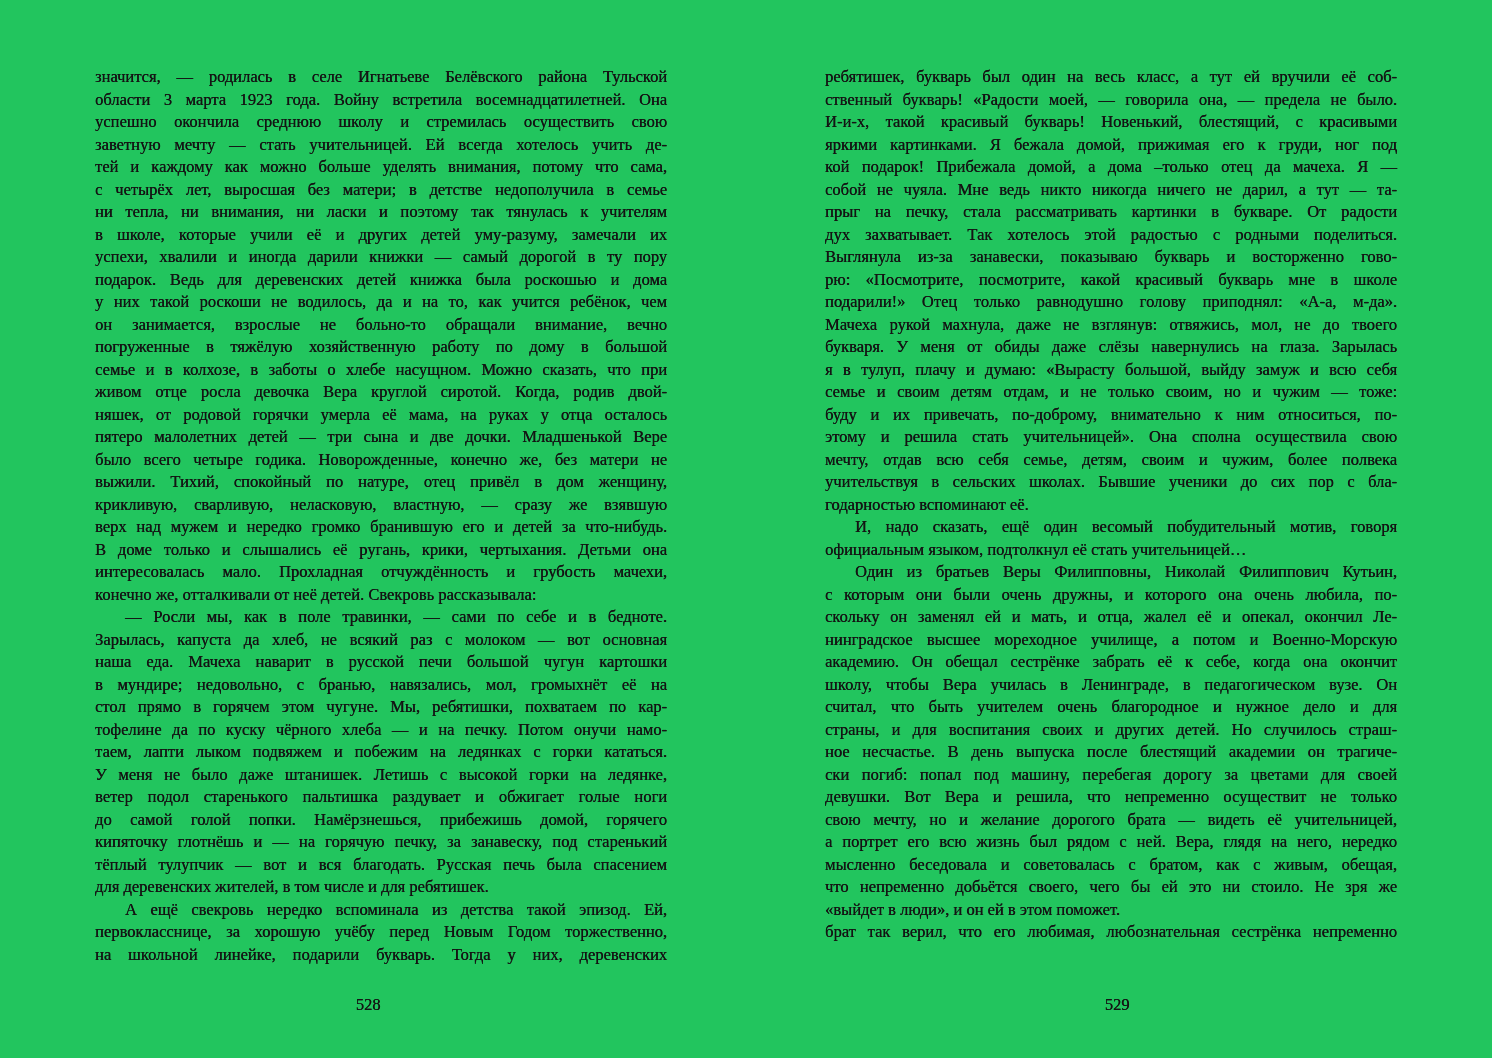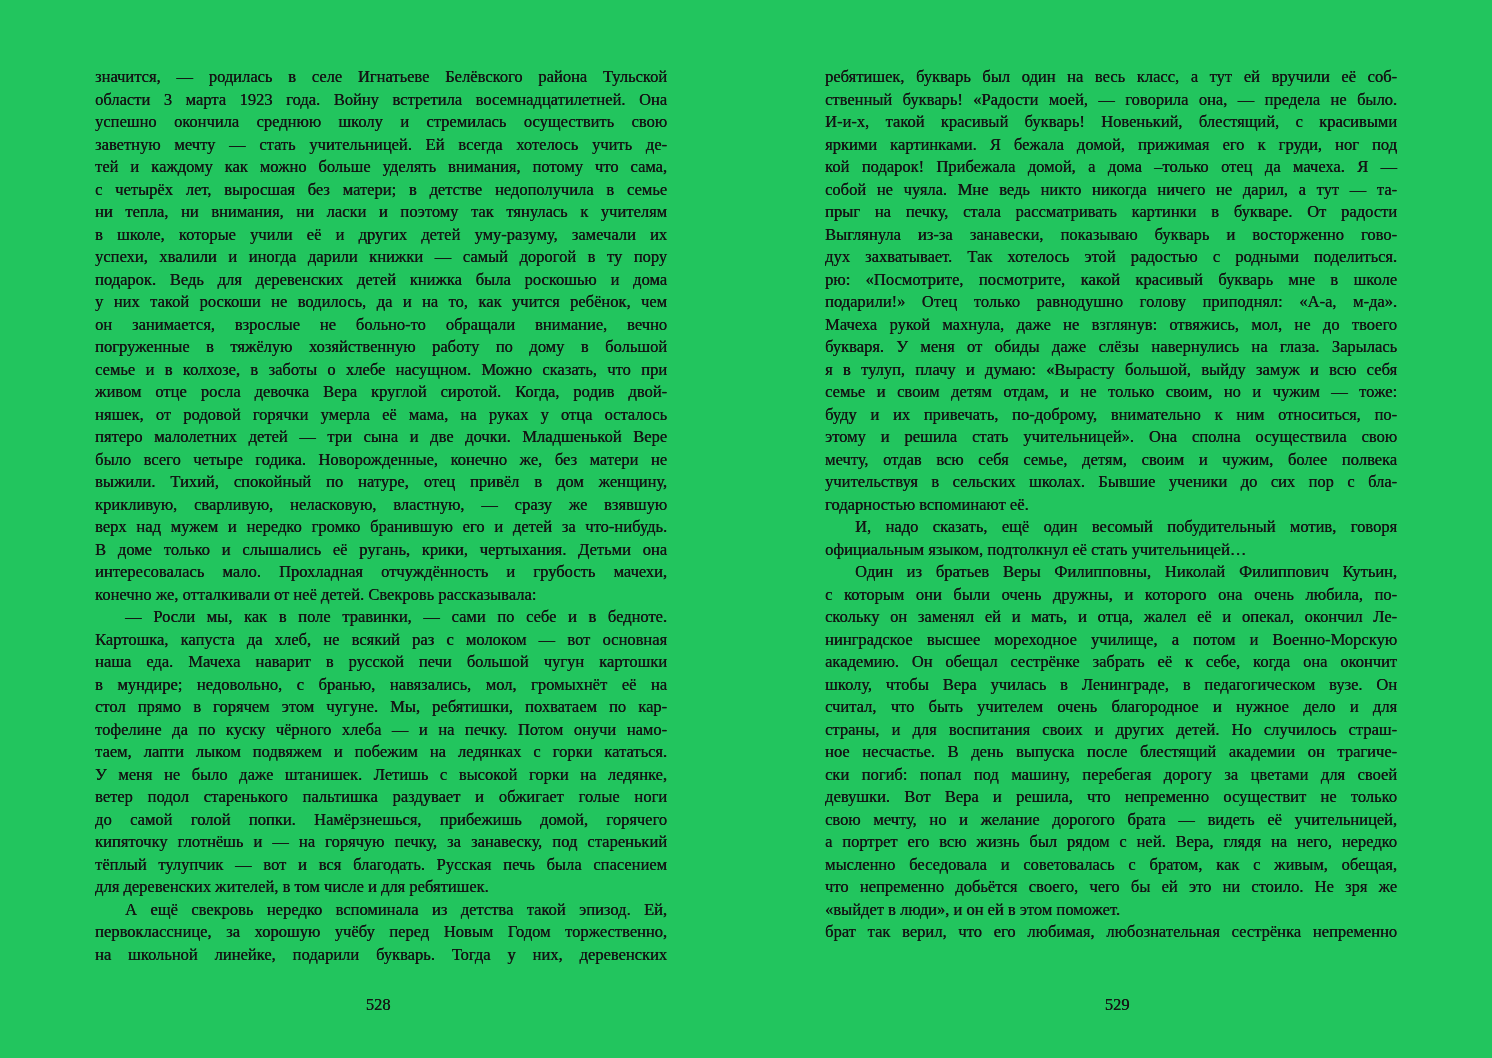--- a/index.html
+++ b/index.html
@@ -37,21 +37,21 @@
   .page-number {
     position: absolute;
     top: 994px;
     width: 572px;
     text-align: center;
     font-size: 16.5px;
     line-height: 22.5px;
     color: #141414;
     text-shadow: 0.3px 0 0 currentColor;
   }
-  .page-number.left  { left: 92px; font-family: Liberation Serif, serif;  }
+  .page-number.left  { left: 82px; font-family: Liberation Serif, serif;  }
   .page-number.right { left: 831px; }
 </style>
 </head>
 <body>
 
 <div class="spread">
 
   <div class="page-column left">
       <div class="paragraph">
         <div class="line">значится, — родилась в селе Игнатьеве Белёвского района Тульской</div>
@@ -74,21 +74,21 @@
         <div class="line">было всего четыре годика. Новорожденные, конечно же, без матери не</div>
         <div class="line">выжили. Тихий, спокойный по натуре, отец привёл в дом женщину,</div>
         <div class="line">крикливую, сварливую, неласковую, властную, — сразу же взявшую</div>
         <div class="line">верх над мужем и нередко громко бранившую его и детей за что-нибудь.</div>
         <div class="line">В доме только и слышались её ругань, крики, чертыхания. Детьми она</div>
         <div class="line">интересовалась мало. Прохладная отчуждённость и грубость мачехи,</div>
         <div class="line endline">конечно же, отталкивали от неё детей. Свекровь рассказывала:</div>
       </div>
       <div class="paragraph">
         <div class="line indent">— Росли мы, как в поле травинки, — сами по себе и в бедноте.</div>
-        <div class="line">Картошка, капуста да хлеб, не всякий раз с молоком — вот основная</div>
+        <div class="line">Зарылась, капуста да хлеб, не всякий раз с молоком — вот основная</div>
         <div class="line">наша еда. Мачеха наварит в русской печи большой чугун картошки</div>
         <div class="line">в мундире; недовольно, с бранью, навязались, мол, громыхнёт её на</div>
         <div class="line">стол прямо в горячем этом чугуне. Мы, ребятишки, похватаем по кар-</div>
         <div class="line">тофелине да по куску чёрного хлеба — и на печку. Потом онучи намо-</div>
         <div class="line">таем, лапти лыком подвяжем и побежим на ледянках с горки кататься.</div>
         <div class="line">У меня не было даже штанишек. Летишь с высокой горки на ледянке,</div>
         <div class="line">ветер подол старенького пальтишка раздувает и обжигает голые ноги</div>
         <div class="line">до самой голой попки. Намёрзнешься, прибежишь домой, горячего</div>
         <div class="line">кипяточку глотнёшь и — на горячую печку, за занавеску, под старенький</div>
         <div class="line">тёплый тулупчик — вот и вся благодать. Русская печь была спасением</div>
@@ -103,22 +103,22 @@
 
   <div class="page-column right">
       <div class="paragraph">
         <div class="line">ребятишек, букварь был один на весь класс, а тут ей вручили её соб-</div>
         <div class="line">ственный букварь! «Радости моей, — говорила она, — предела не было.</div>
         <div class="line">И-и-х, такой красивый букварь! Новенький, блестящий, с красивыми</div>
         <div class="line">яркими картинками. Я бежала домой, прижимая его к груди, ног под</div>
         <div class="line">кой подарок! Прибежала домой, а дома –только отец да мачеха. Я —</div>
         <div class="line">собой не чуяла. Мне ведь никто никогда ничего не дарил, а тут — та-</div>
         <div class="line">прыг на печку, стала рассматривать картинки в букваре. От радости</div>
+        <div class="line">дух захватывает. Так хотелось этой радостью с родными поделиться.</div>
         <div class="line">Выглянула из-за занавески, показываю букварь и восторженно гово-</div>
-        <div class="line">дух захватывает. Так хотелось этой радостью с родными поделиться.</div>
         <div class="line">рю: «Посмотрите, посмотрите, какой красивый букварь мне в школе</div>
         <div class="line">подарили!» Отец только равнодушно голову приподнял: «А-а, м-да».</div>
         <div class="line">Мачеха рукой махнула, даже не взглянув: отвяжись, мол, не до твоего</div>
         <div class="line">букваря. У меня от обиды даже слёзы навернулись на глаза. Зарылась</div>
         <div class="line">я в тулуп, плачу и думаю: «Вырасту большой, выйду замуж и всю себя</div>
         <div class="line">семье и своим детям отдам, и не только своим, но и чужим — тоже:</div>
         <div class="line">буду и их привечать, по-доброму, внимательно к ним относиться, по-</div>
         <div class="line">этому и решила стать учительницей». Она сполна осуществила свою</div>
         <div class="line">мечту, отдав всю себя семье, детям, своим и чужим, более полвека</div>
         <div class="line">учительствуя в сельских школах. Бывшие ученики до сих пор с бла-</div>

